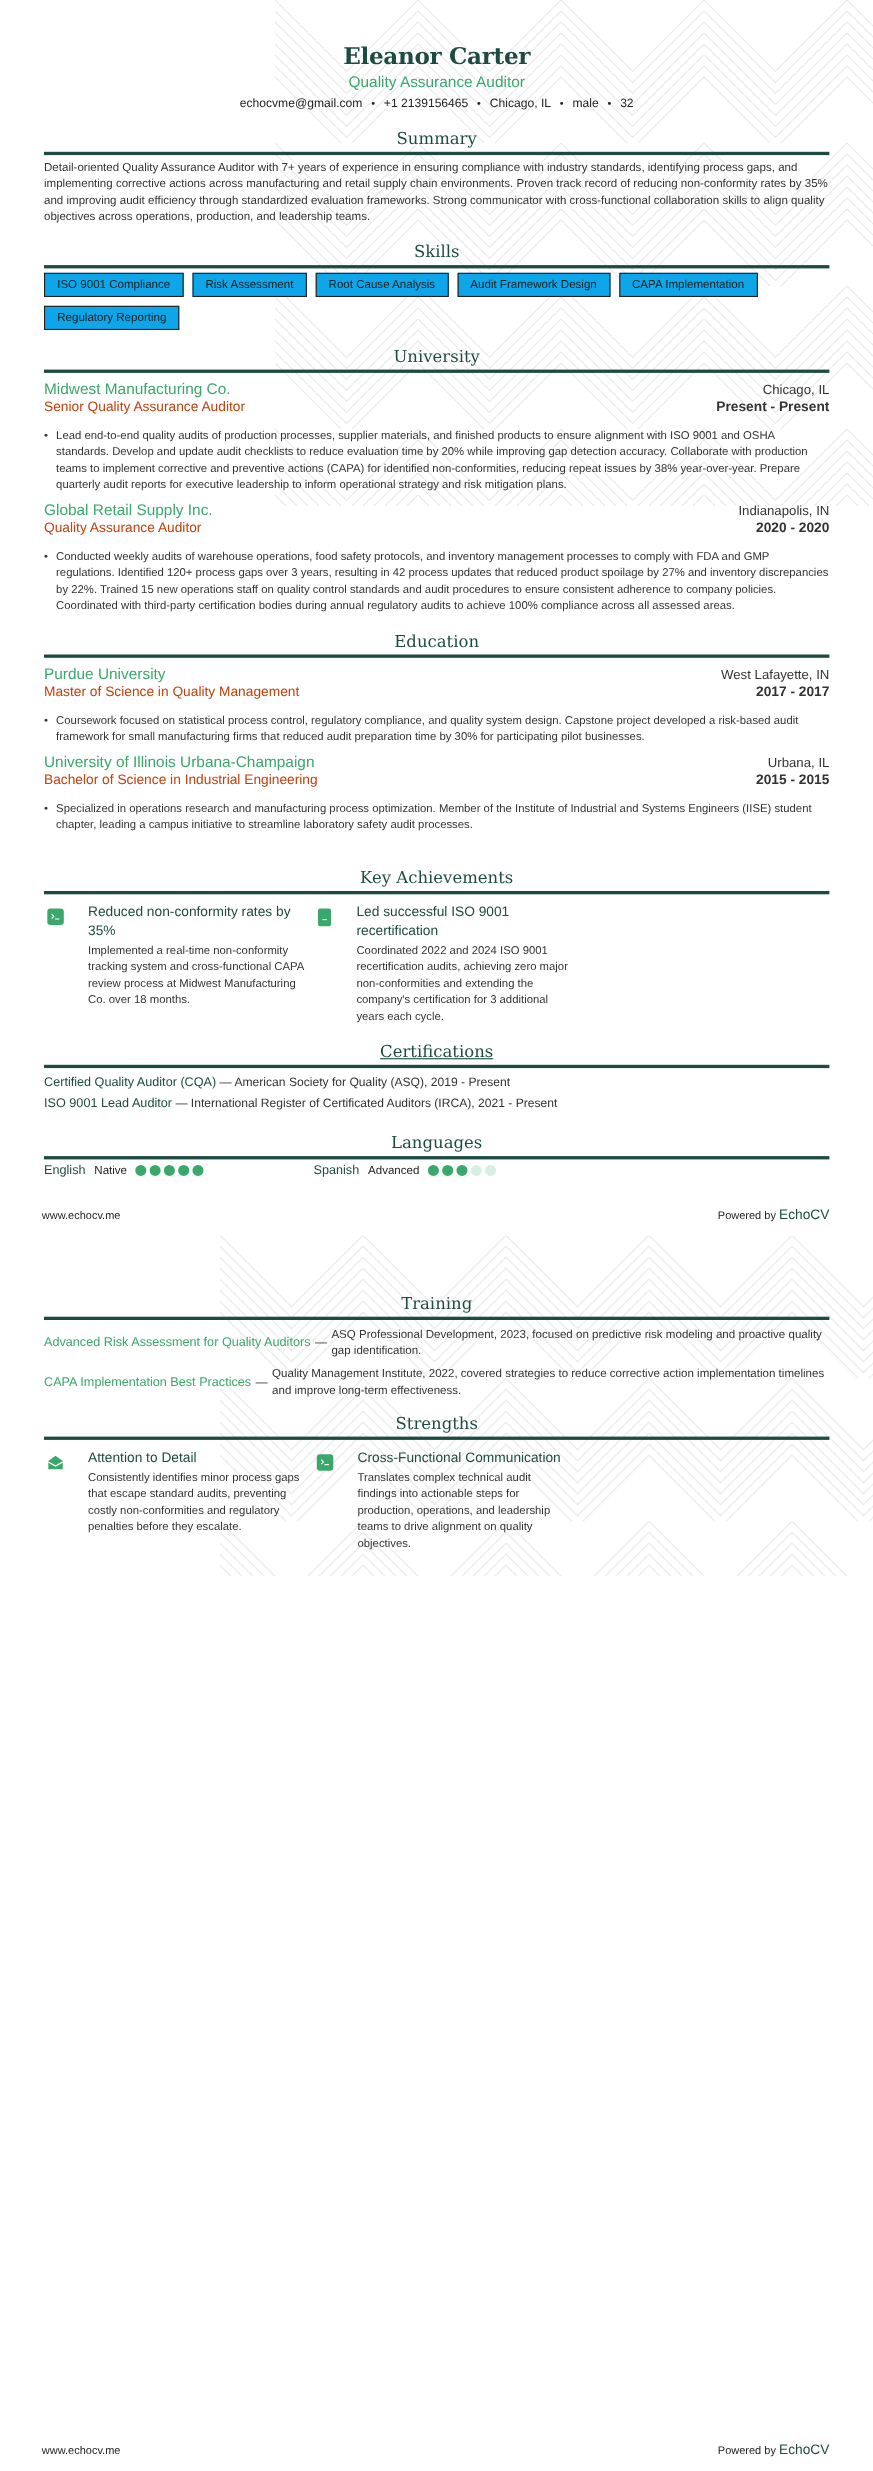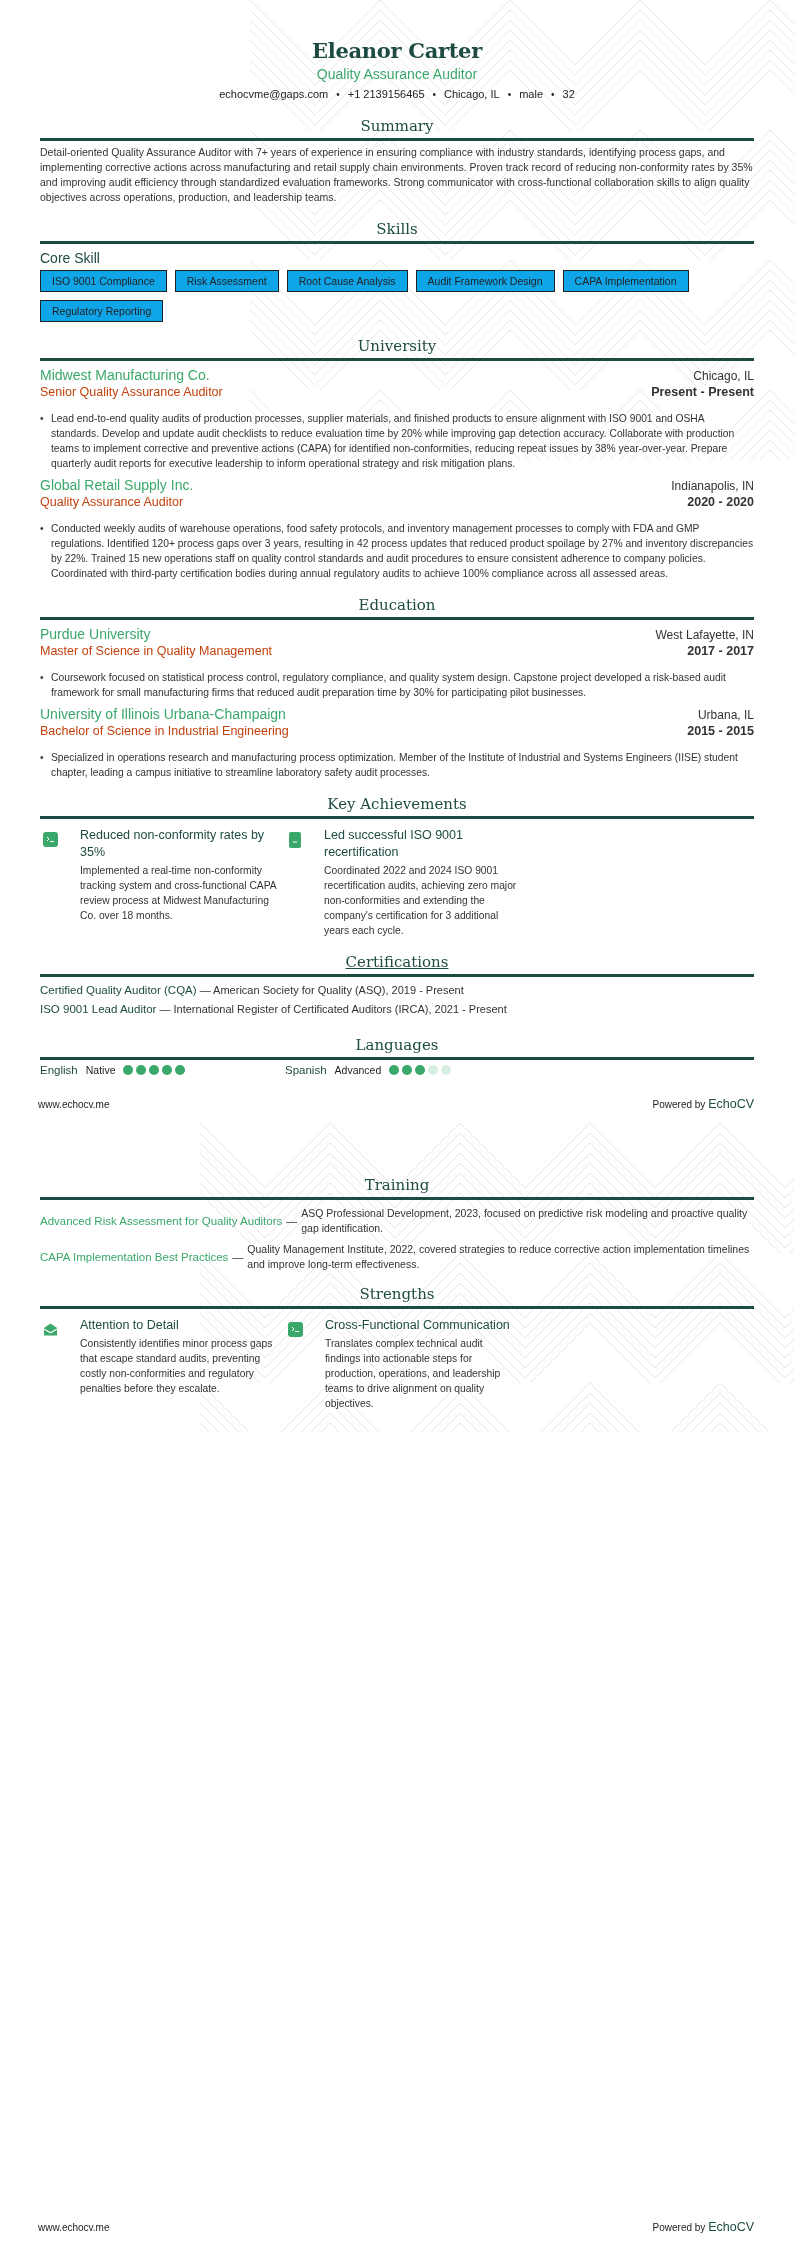--- a/index.html
+++ b/index.html
@@ -139,37 +139,36 @@
       </pattern>
     </defs>
     <rect width="544" height="460" fill="url(#chev)" opacity="0.9"></rect>
   </svg>
 
   <div class="content">
     <div class="header">
       <div class="name">Eleanor Carter</div>
       <div class="role">Quality Assurance Auditor</div>
       <div class="contacts">
-        <span>echocvme@gaps.com</span>
+        <span>echocvme@gmail.com</span>
         <span class="sep">•</span>
         <span>+1 2139156465</span>
         <span class="sep">•</span>
         <span>Chicago, IL</span>
         <span class="sep">•</span>
         <span>male</span>
         <span class="sep">•</span>
         <span>32</span>
       </div>
     </div>
 
     <div class="section-title" style="margin-top:16px;">Summary</div>
     <p class="para">Detail-oriented Quality Assurance Auditor with 7+ years of experience in ensuring compliance with industry standards, identifying process gaps, and implementing corrective actions across manufacturing and retail supply chain environments. Proven track record of reducing non-conformity rates by 35% and improving audit efficiency through standardized evaluation frameworks. Strong communicator with cross-functional collaboration skills to align quality objectives across operations, production, and leadership teams.</p>
 
     <div class="section-title" style="margin-top:14px;">Skills</div>
-    <div class="skill-group">Core Skill</div>
     <div class="chips">
       <span class="chip">ISO 9001 Compliance</span>
       <span class="chip">Risk Assessment</span>
       <span class="chip">Root Cause Analysis</span>
       <span class="chip">Audit Framework Design</span>
       <span class="chip">CAPA Implementation</span>
       <span class="chip">Regulatory Reporting</span>
     </div>
 
     <div class="section-title" style="margin-top:14px;">University</div>
@@ -221,21 +220,21 @@
       </div>
       <div class="row">
         <span class="pos">Bachelor of Science in Industrial Engineering</span>
         <span class="dates">2015 - 2015</span>
       </div>
       <ul class="bullets">
           <li>Specialized in operations research and manufacturing process optimization. Member of the Institute of Industrial and Systems Engineers (IISE) student chapter, leading a campus initiative to streamline laboratory safety audit processes.</li>
         </ul>
     </div>
 
-    <div class="section-title" style="margin-top:14px;">Key Achievements</div>
+    <div class="section-title" style="margin-top:30px;">Key Achievements</div>
     <div class="cards">
       <div class="card">
         <span class="card-icon">
           <svg width="9" height="7" viewBox="0 0 9 7">
               <path d="M1 1 L3 3 L1 5" stroke="#fff" stroke-width="1" fill="none"></path>
               <path d="M4 5.5 H8" stroke="#fff" stroke-width="1"></path>
             </svg>
         </span>
         <div class="card-body">
           <div class="card-title">Reduced non-conformity rates by 35%</div>

